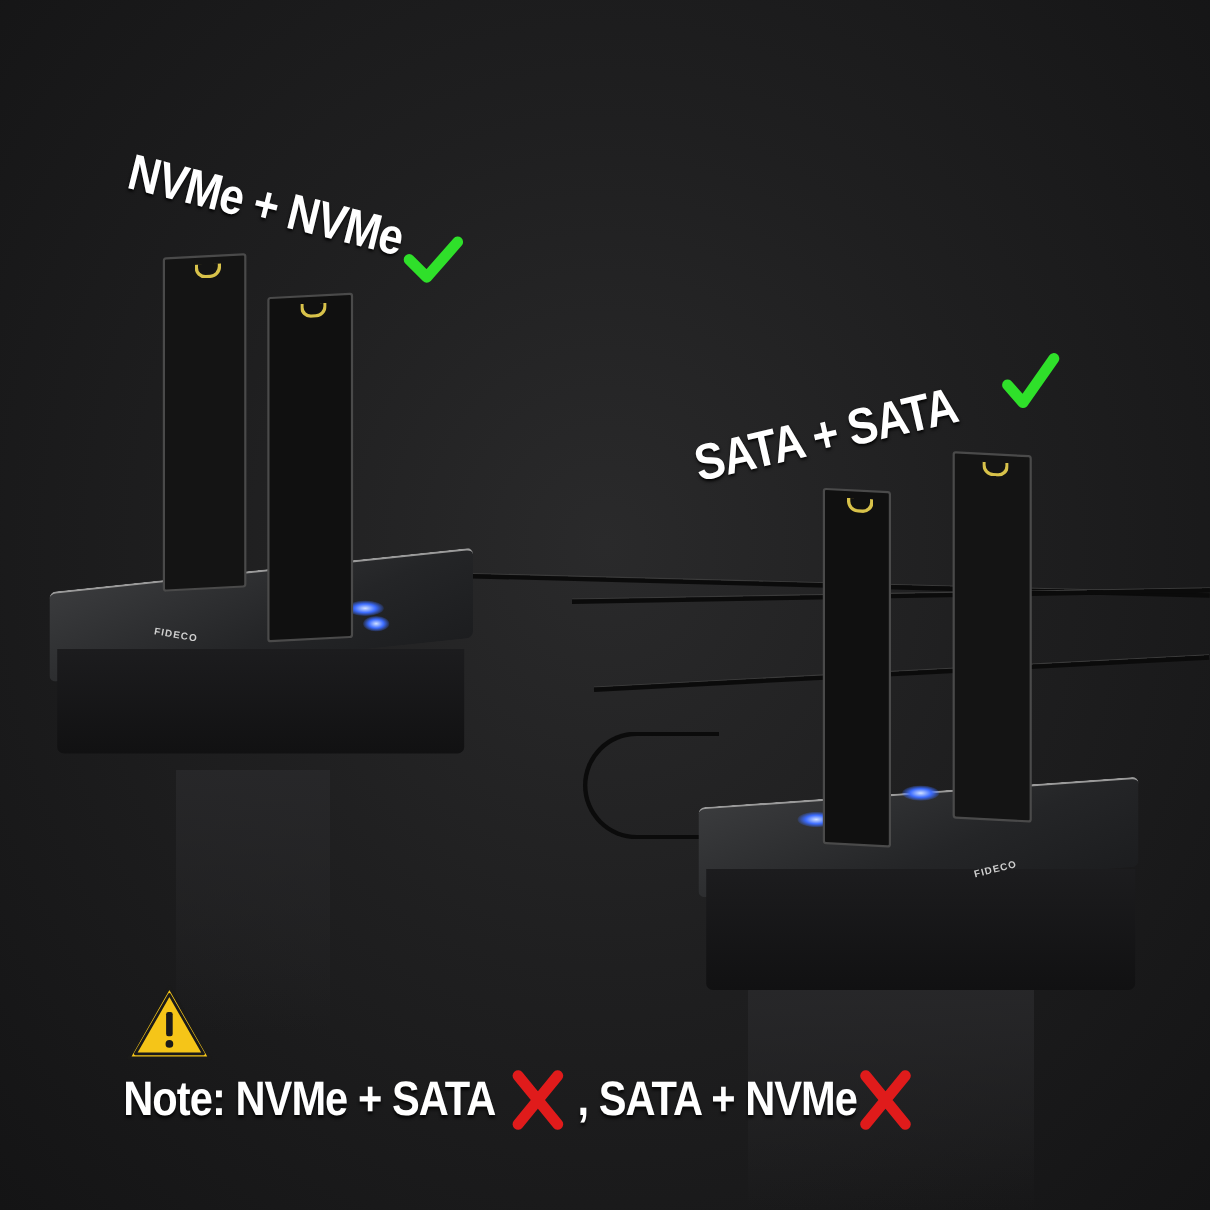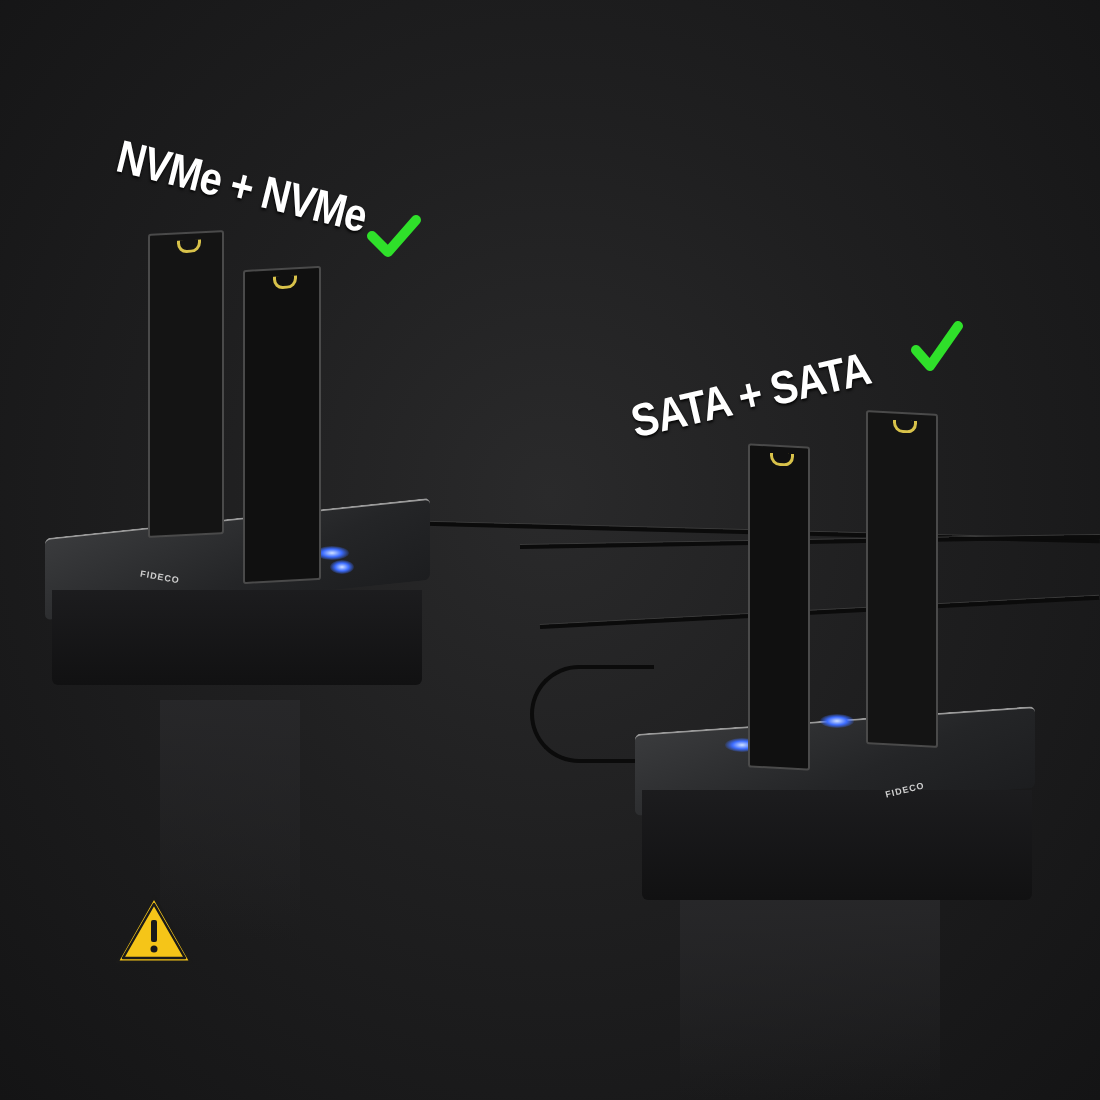--- a/index.html
+++ b/index.html
@@ -93,14 +93,24 @@
     <path d="M6 32 L20 48 L48 8" fill="none" stroke="#2fe02a" stroke-width="10" stroke-linecap="round" stroke-linejoin="round"></path>
   </svg>
 
   <svg class="warning-icon" viewBox="0 0 84 76">
     <path d="M42 5 L79 70 L5 70 Z" fill="#f5c518" stroke="#1a1a1a" stroke-width="3" stroke-linejoin="round"></path>
     <path d="M42 12 L73 66 L11 66 Z" fill="none" stroke="#1a1a1a" stroke-width="2.5" stroke-linejoin="round"></path>
     <rect x="39" y="28" width="6" height="22" rx="2" fill="#1a1a1a"></rect>
     <circle cx="42" cy="57" r="3.5" fill="#1a1a1a"></circle>
   </svg>
 
+  <div class="note">
+    <span>Note: NVMe + SATA</span>
+    <svg class="x-icon" viewBox="0 0 52 56" style="margin-left:-52px;">
+      <path d="M8 6 L44 50 M44 6 L8 50" stroke="#e01b1b" stroke-width="10" stroke-linecap="round"></path>
+    </svg>
+    <span>, SATA + NVMe</span>
+    <svg class="x-icon" viewBox="0 0 52 56" style="margin-left:-52px;">
+      <path d="M8 6 L44 50 M44 6 L8 50" stroke="#e01b1b" stroke-width="10" stroke-linecap="round"></path>
+    </svg>
+  </div>
 
 </div>
 
 </body></html>

